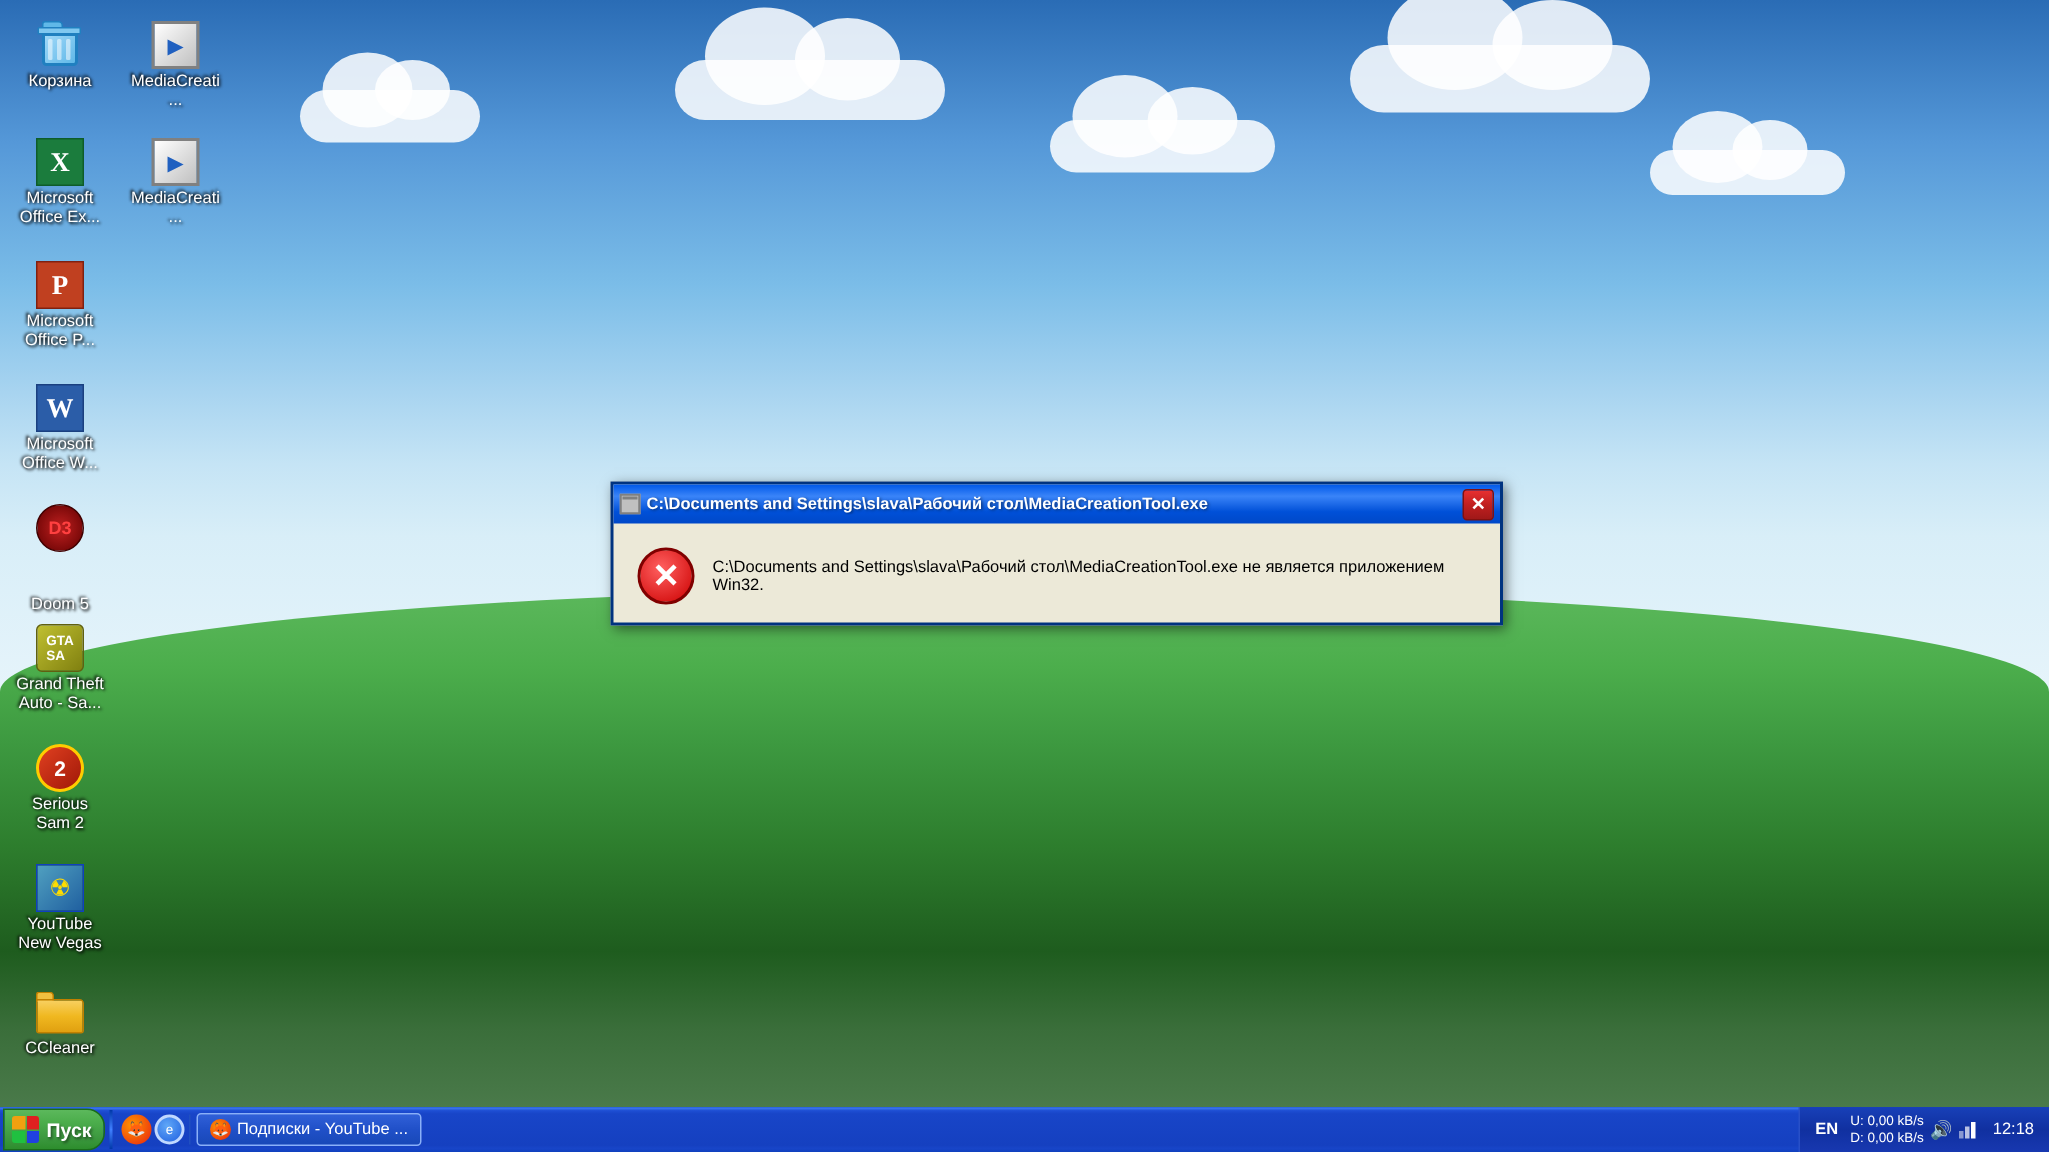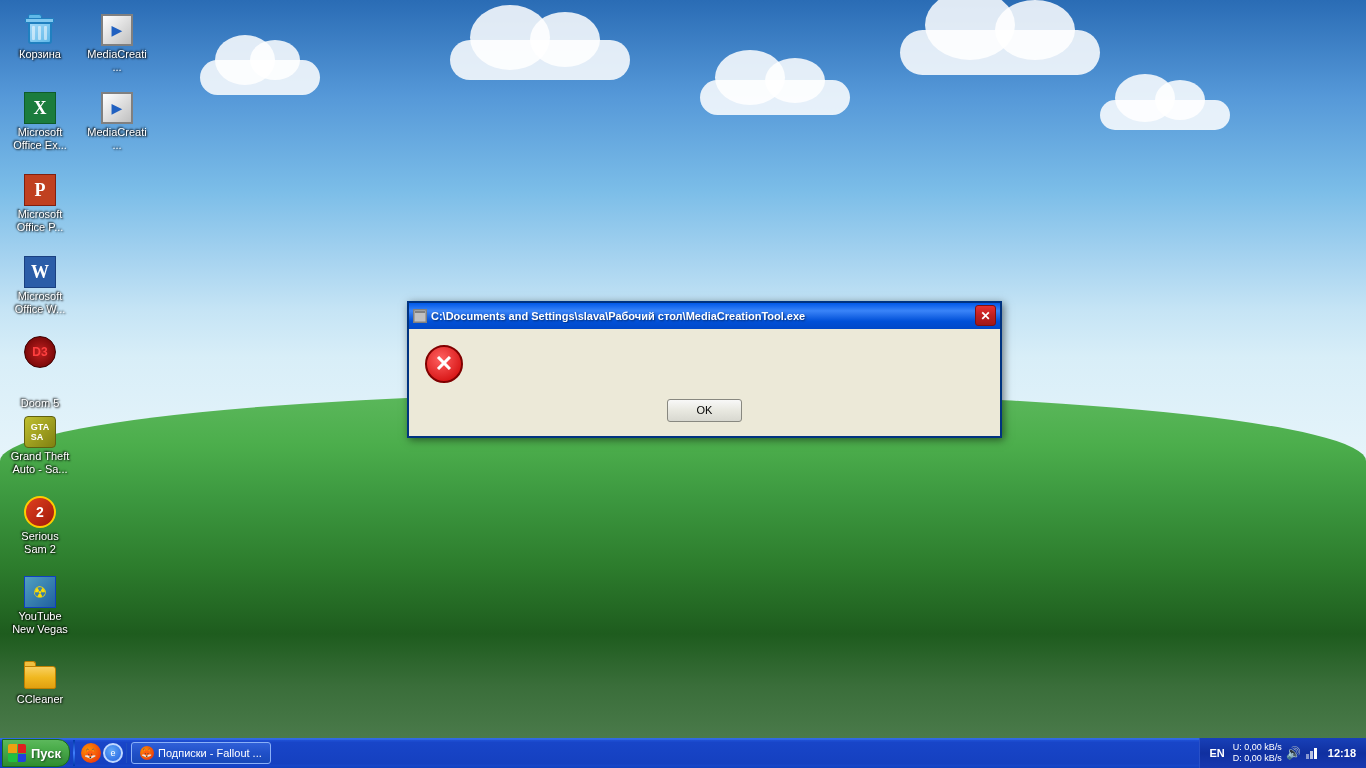--- a/index.html
+++ b/index.html
@@ -239,21 +239,21 @@
       display: flex;
       align-items: center;
       justify-content: center;
       color: white;
       font-size: 12px;
     }
 
     .tray-time {
       color: white;
       font-size: 11px;
-      font-weight: bold;
+      font-weight: normal;
       padding: 0 4px;
       text-align: center;
     }
 
     
     .desktop-icon {
       position: absolute;
       width: 70px;
       display: flex;
       flex-direction: column;
@@ -639,23 +639,21 @@
             </svg>
           </div>
           <span>C:\Documents and Settings\slava\Рабочий стол\MediaCreationTool.exe</span>
         </div>
         <div id="dialog-close-btn">✕</div>
       </div>
 
       <div id="dialog-content">
         <div id="dialog-message-row">
           <div class="error-icon">✕</div>
-        </div>
-        <div id="dialog-buttons">
-          <button class="dialog-ok-btn">OK</button>
+          <div id="dialog-message-text">C:\Documents and Settings\slava\Рабочий стол\MediaCreationTool.exe не является приложением Win32.</div>
         </div>
       </div>
     </div>
   </div>
 
   <div id="taskbar">
 
     <div id="start-button">
       <div class="start-logo">
         <div class="win-flag">
@@ -671,21 +669,21 @@
     <div style="width:2px;height:26px;background:linear-gradient(180deg,#0038a8,#4080ff,#0038a8);margin:0 3px;"></div>
 
     <div style="display:flex;align-items:center;gap:2px;padding:0 3px;border-right:1px solid #2050c0;">
       <div style="width:20px;height:20px;background:radial-gradient(circle at 35% 35%,#ff9500,#e82010);border-radius:50%;display:flex;align-items:center;justify-content:center;font-size:10px;color:white;cursor:pointer;">🦊</div>
       <div style="width:20px;height:20px;background:radial-gradient(circle at 40% 35%,#60a8f8,#2060e0);border-radius:50%;border:2px solid #c0d8ff;display:flex;align-items:center;justify-content:center;font-size:9px;color:white;cursor:pointer;">e</div>
     </div>
 
     <div id="taskbar-middle">
       <div class="taskbar-btn">
         <div class="taskbar-btn-icon firefox">🦊</div>
-        <span>Подписки - Fallout ...</span>
+        <span>Подписки - YouTube ...</span>
       </div>
     </div>
 
     <div id="taskbar-tray">
       <span class="tray-lang">EN</span>
       <div class="tray-net">
         <span style="white-space:nowrap;">U: <span>0,00 kB/s</span></span>
         <span style="white-space:nowrap;">D: <span>0,00 kB/s</span></span>
       </div>
       <div class="tray-icons">

